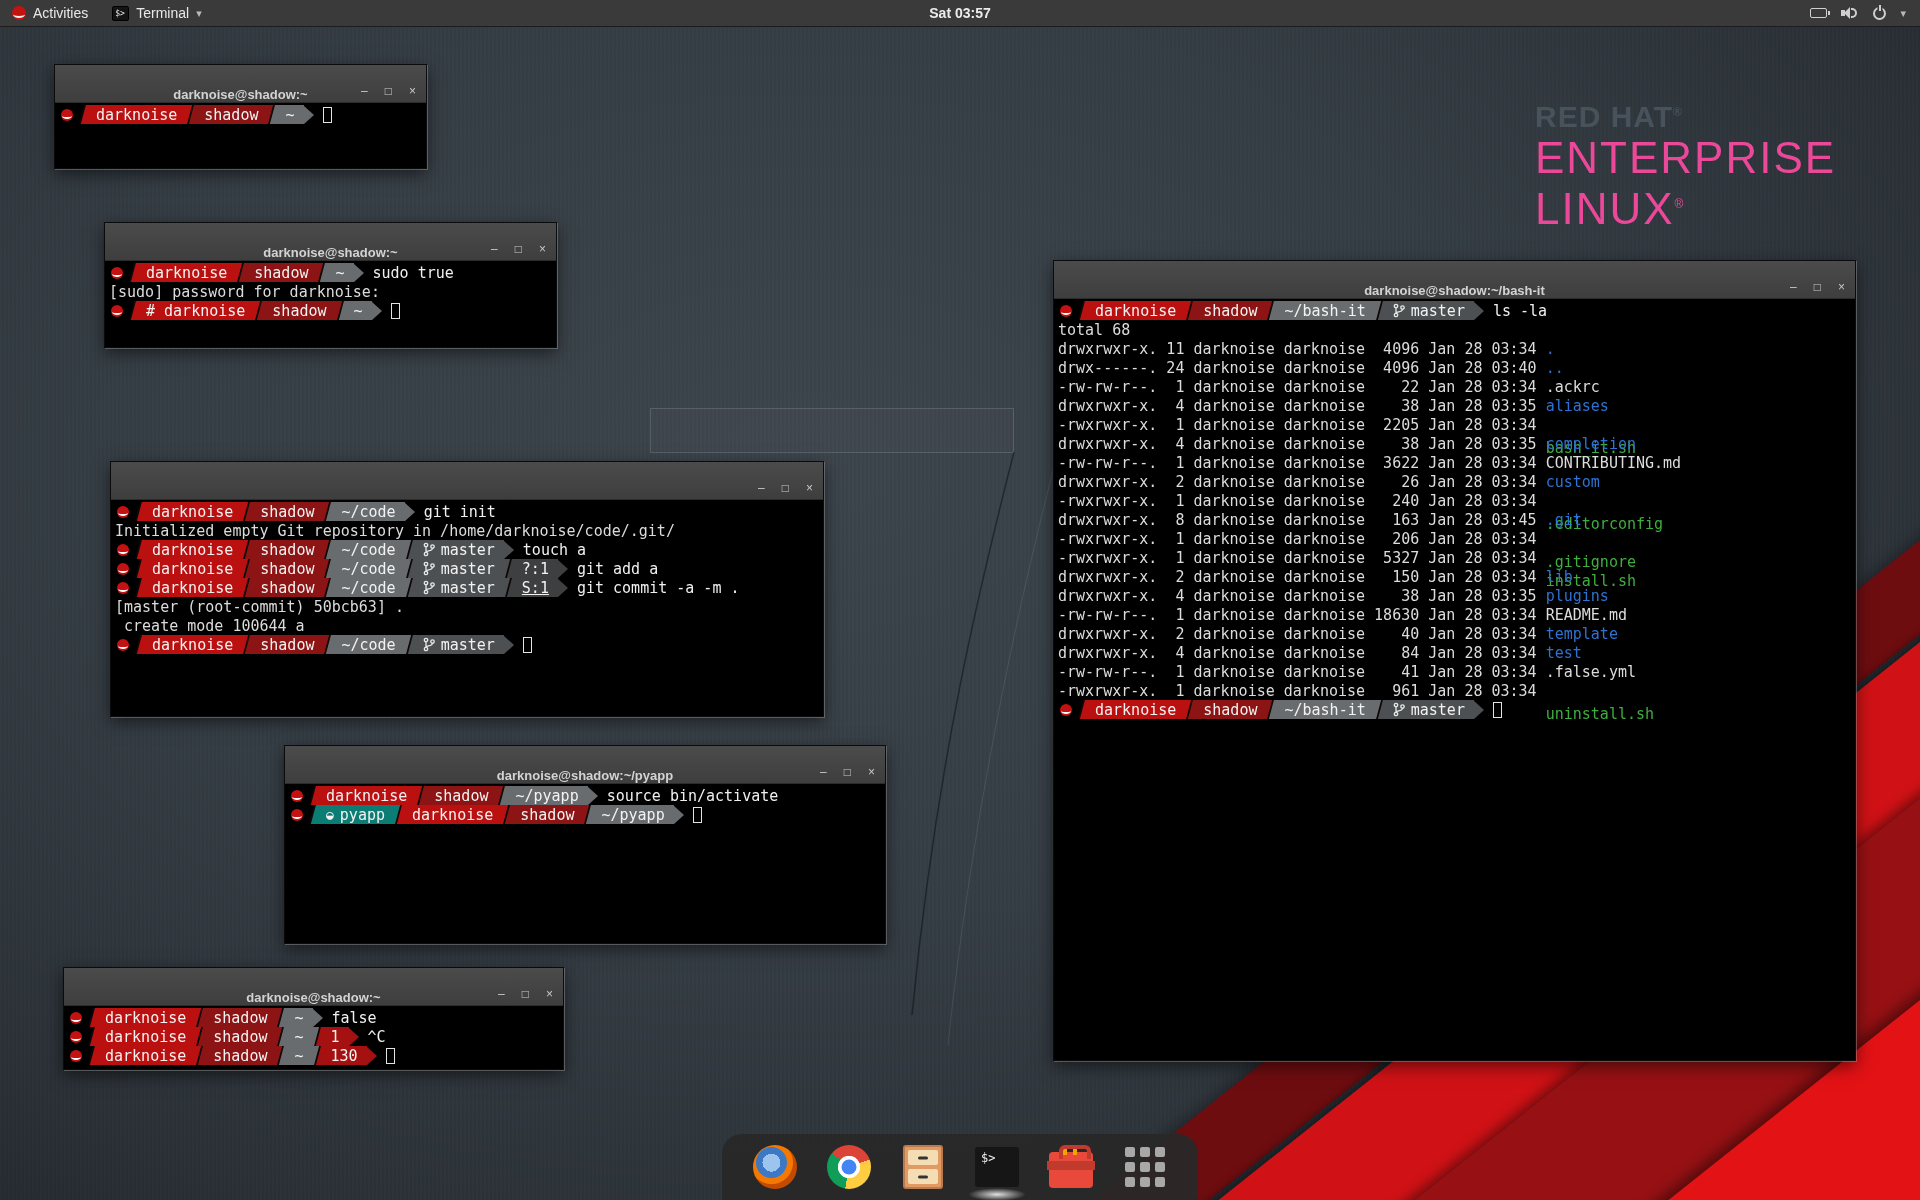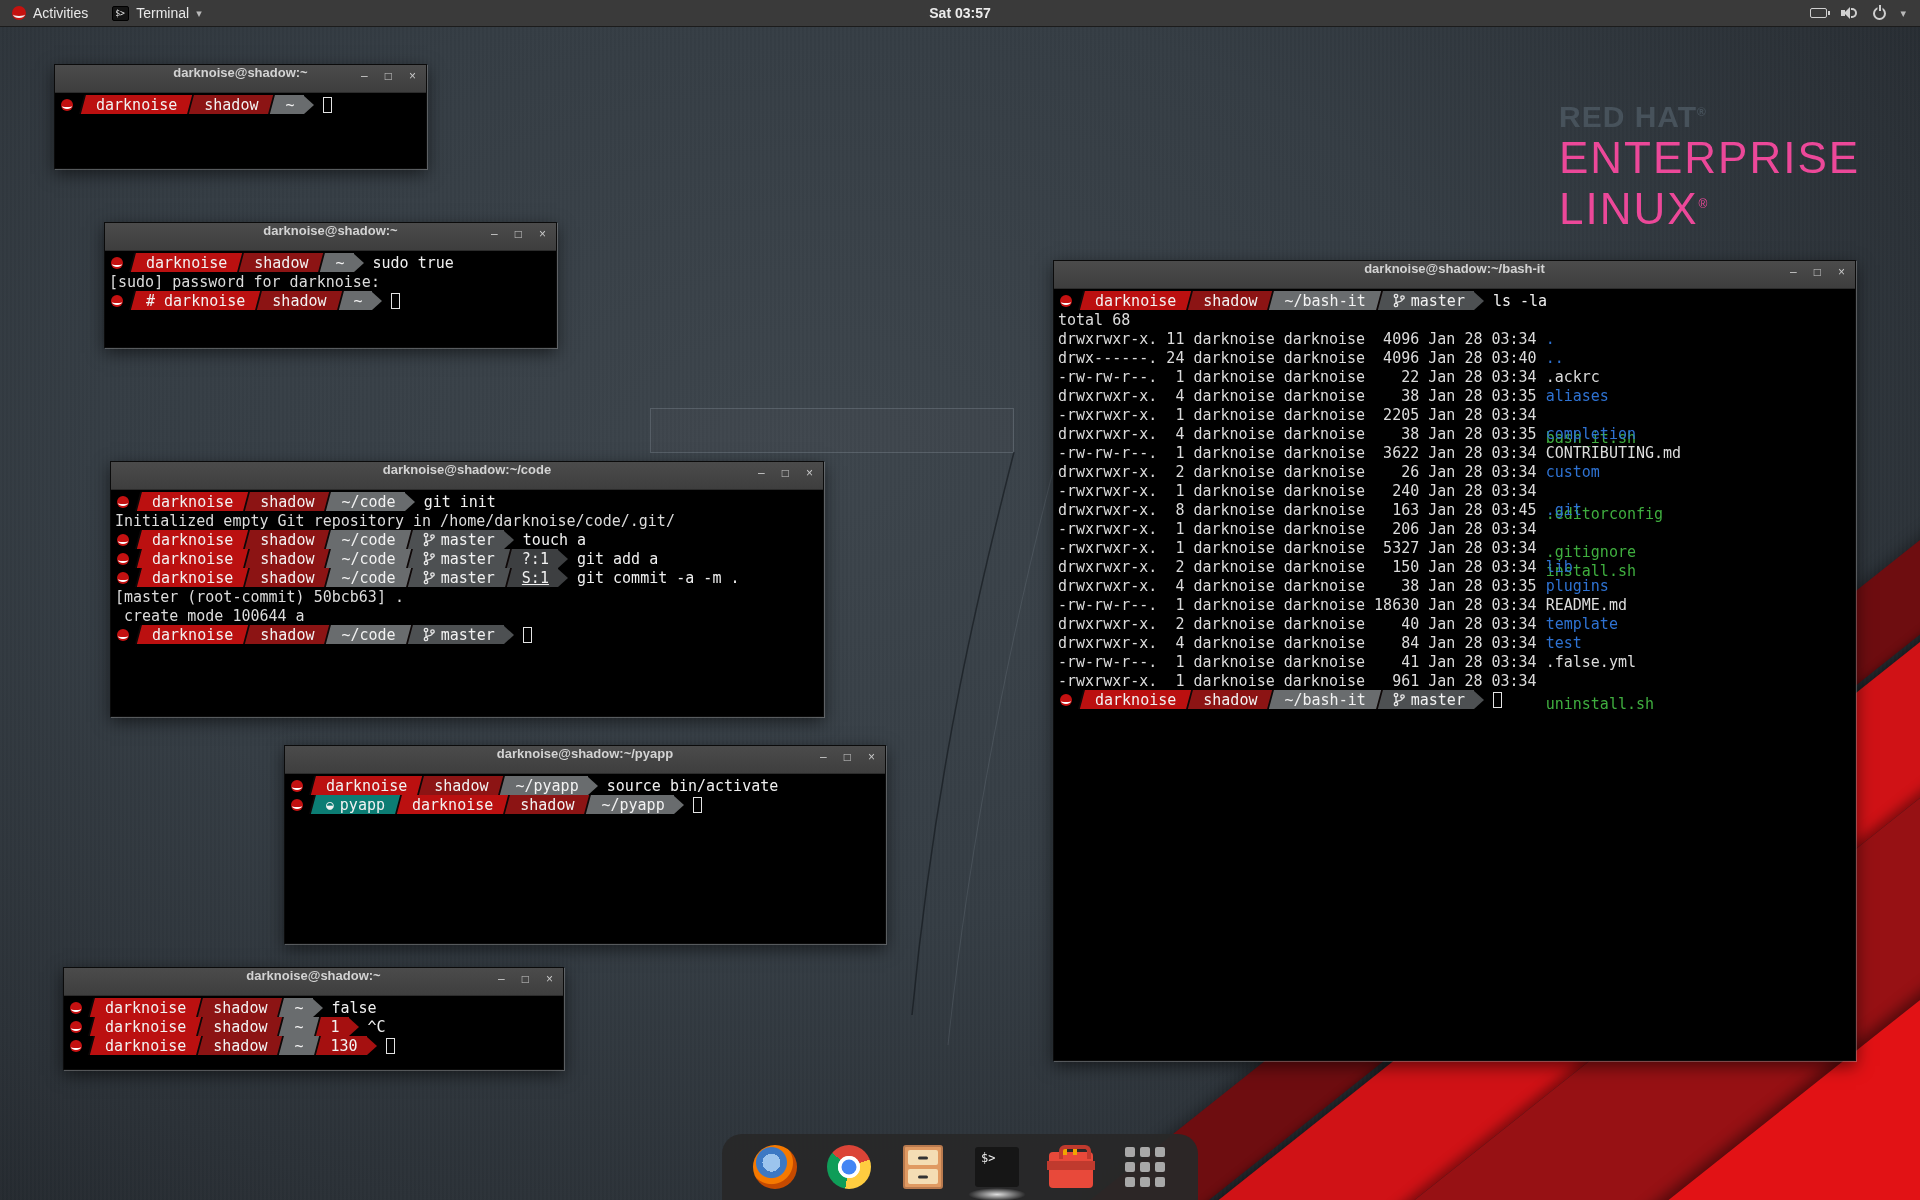--- a/index.html
+++ b/index.html
@@ -14,21 +14,21 @@
   
   .lineart { position:absolute; left:650px; top:405px; z-index:1; pointer-events:none; }
   .stripes-wrap { position:absolute; left:1285px; top:1045px; width:1500px; height:900px;
     transform:rotate(-38.5deg); transform-origin:0 0; z-index:1; pointer-events:none; }
   .stripes-wrap .band { position:absolute; left:-260px; width:1760px; }
   .band.b1 { top:0;    height:74px;  background:#6e0d10; box-shadow:0 -4px 14px rgba(0,0,0,.3);}
   .band.b2 { top:80px; height:122px; background:#d01216; box-shadow:0 -5px 10px rgba(0,0,0,.45);}
   .band.b3 { top:202px;height:158px; background:#971114; box-shadow:0 -5px 12px rgba(0,0,0,.4);}
   .band.b4 { top:360px;height:420px; background:#e21215; box-shadow:0 -6px 14px rgba(0,0,0,.45);}
 
-  .branding { position:absolute; left:1535px; top:100px; z-index:1; color:#47525b; user-select:none;margin-left:24px; }
+  .branding { position:absolute; left:1535px; top:100px; z-index:1; color:#47525b; user-select:none; }
   .branding .b-line1 { font-size:30px; font-weight:bold; letter-spacing:1px; }
   .branding .b-line23 { font-size:44px; font-weight:normal; letter-spacing:2px; line-height:47px; color:#ec4899; }
   .branding sup { font-size:12px; }
 
   
   .topbar { position:absolute; left:0; top:0; width:100%; height:27px; background:#3a3a3a;
     border-bottom:1px solid #1c1c1c; display:flex; align-items:center; z-index:50; color:#e8e8e8; font-size:14px; }
   .tb-activities { display:flex; align-items:center; gap:7px; padding:0 12px; height:100%; }
   .hatlogo { width:14px; height:14px; border-radius:50%; background:#c4120f; position:relative; }
   .hatlogo::after { content:""; position:absolute; left:1px; right:1px; bottom:2px; height:5px;
@@ -47,22 +47,22 @@
     border-right:6px solid #cfcfcf; border-top:6px solid transparent; border-bottom:6px solid transparent; }
   .icon-vol .wave { position:absolute; left:10px; top:2px; width:6px; height:10px;
     border:2px solid #cfcfcf; border-left:none; border-radius:0 8px 8px 0; }
   .icon-power { width:13px; height:13px; border:2px solid #cfcfcf; border-radius:50%; position:relative; }
   .icon-power::after { content:""; position:absolute; left:50%; top:-4px; transform:translateX(-50%);
     width:2px; height:6px; background:#cfcfcf; box-shadow:0 0 0 1.5px #3a3a3a; }
 
   
   .window { position:absolute; background:#000; border:1px solid #0b0b0b; z-index:10;
     box-shadow:1px 1px 0 rgba(190,190,190,.35), 0 5px 16px rgba(0,0,0,.55); }
-  .titlebar { height:28px; background:linear-gradient(#4b4b4b,#3e3e3e); border-bottom:1px solid #2c2c2c;
-    display:flex; align-items:flex-start; position:relative; }
+  .titlebar { height:38px; background:linear-gradient(#4b4b4b,#3e3e3e); border-bottom:1px solid #2c2c2c;
+    display:flex; align-items:flex-end; position:relative; }
   .titlebar .title { position:absolute; left:0; right:0; text-align:center; font-size:13px;
     font-weight:bold; color:#d3d3d3; pointer-events:none; }
   .controls { margin-left:auto; display:flex; gap:17px; padding-right:10px; z-index:2; }
   .controls span { color:#c9c9c9; font-size:12px; line-height:22px; cursor:default; }
   .tbody { font-family:"DejaVu Sans Mono", monospace; font-size:15px; color:#dcdcdc;
     padding:2px 4px; overflow:hidden; height:calc(100% - 24px); }
   .tline { height:19px; display:flex; align-items:center; white-space:pre; }
   .tline .out { white-space:pre; }
   .seg { display:flex; align-items:center; height:19px; padding:0 9px; color:#f2f2f2; }
   .seg-hat { background:#000; padding:0 5px 0 2px; }
@@ -179,21 +179,20 @@
   </div>
   <div class="tbody">
       <div class="tline"><span class="seg seg-hat" style="background: rgb(0, 0, 0);"><span class="hat"></span></span><span class="sep" style="background: linear-gradient(105deg, rgb(0, 0, 0) 40%, rgba(15, 8, 8, 0.95) 47%, rgba(15, 8, 8, 0.95) 53%, rgb(187, 16, 16) 60%);"></span><span class="seg seg-user" style="background: rgb(187, 16, 16);">darknoise</span><span class="sep" style="background: linear-gradient(105deg, rgb(187, 16, 16) 40%, rgba(15, 8, 8, 0.95) 47%, rgba(15, 8, 8, 0.95) 53%, rgb(140, 20, 20) 60%);"></span><span class="seg seg-host" style="background: rgb(140, 20, 20);">shadow</span><span class="sep" style="background: linear-gradient(105deg, rgb(140, 20, 20) 40%, rgba(15, 8, 8, 0.95) 47%, rgba(15, 8, 8, 0.95) 53%, rgb(105, 108, 110) 60%);"></span><span class="seg seg-path" style="background: rgb(105, 108, 110);">~</span><span class="arrow-end" style="border-left: 10px solid rgb(105, 108, 110);"></span><span class="cmd">sudo true</span></div>
       <div class="tline"><span class="out">[sudo] password for darknoise:</span></div>
       <div class="tline"><span class="seg seg-hat" style="background: rgb(0, 0, 0);"><span class="hat"></span></span><span class="sep" style="background: linear-gradient(105deg, rgb(0, 0, 0) 40%, rgba(15, 8, 8, 0.95) 47%, rgba(15, 8, 8, 0.95) 53%, rgb(187, 16, 16) 60%);"></span><span class="seg seg-user" style="background: rgb(187, 16, 16);"># darknoise</span><span class="sep" style="background: linear-gradient(105deg, rgb(187, 16, 16) 40%, rgba(15, 8, 8, 0.95) 47%, rgba(15, 8, 8, 0.95) 53%, rgb(140, 20, 20) 60%);"></span><span class="seg seg-host" style="background: rgb(140, 20, 20);">shadow</span><span class="sep" style="background: linear-gradient(105deg, rgb(140, 20, 20) 40%, rgba(15, 8, 8, 0.95) 47%, rgba(15, 8, 8, 0.95) 53%, rgb(105, 108, 110) 60%);"></span><span class="seg seg-path" style="background: rgb(105, 108, 110);">~</span><span class="arrow-end" style="border-left: 10px solid rgb(105, 108, 110);"></span><span class="cursorbox"></span></div>
     </div>
 </div>
 
 <div class="window" style="left:110px; top:461px; width:714px; height:256px;">
   <div class="titlebar">
-    <span class="title">darknoise@shadow:~/code</span>
     <span class="controls">
         <span>–</span>
         <span>□</span>
         <span>×</span>
       </span>
   </div>
   <div class="tbody">
       <div class="tline"><span class="seg seg-hat" style="background: rgb(0, 0, 0);"><span class="hat"></span></span><span class="sep" style="background: linear-gradient(105deg, rgb(0, 0, 0) 40%, rgba(15, 8, 8, 0.95) 47%, rgba(15, 8, 8, 0.95) 53%, rgb(187, 16, 16) 60%);"></span><span class="seg seg-user" style="background: rgb(187, 16, 16);">darknoise</span><span class="sep" style="background: linear-gradient(105deg, rgb(187, 16, 16) 40%, rgba(15, 8, 8, 0.95) 47%, rgba(15, 8, 8, 0.95) 53%, rgb(140, 20, 20) 60%);"></span><span class="seg seg-host" style="background: rgb(140, 20, 20);">shadow</span><span class="sep" style="background: linear-gradient(105deg, rgb(140, 20, 20) 40%, rgba(15, 8, 8, 0.95) 47%, rgba(15, 8, 8, 0.95) 53%, rgb(105, 108, 110) 60%);"></span><span class="seg seg-path" style="background: rgb(105, 108, 110);">~/code</span><span class="arrow-end" style="border-left: 10px solid rgb(105, 108, 110);"></span><span class="cmd">git init</span></div>
       <div class="tline"><span class="out">Initialized empty Git repository in /home/darknoise/code/.git/</span></div>
       <div class="tline"><span class="seg seg-hat" style="background: rgb(0, 0, 0);"><span class="hat"></span></span><span class="sep" style="background: linear-gradient(105deg, rgb(0, 0, 0) 40%, rgba(15, 8, 8, 0.95) 47%, rgba(15, 8, 8, 0.95) 53%, rgb(187, 16, 16) 60%);"></span><span class="seg seg-user" style="background: rgb(187, 16, 16);">darknoise</span><span class="sep" style="background: linear-gradient(105deg, rgb(187, 16, 16) 40%, rgba(15, 8, 8, 0.95) 47%, rgba(15, 8, 8, 0.95) 53%, rgb(140, 20, 20) 60%);"></span><span class="seg seg-host" style="background: rgb(140, 20, 20);">shadow</span><span class="sep" style="background: linear-gradient(105deg, rgb(140, 20, 20) 40%, rgba(15, 8, 8, 0.95) 47%, rgba(15, 8, 8, 0.95) 53%, rgb(105, 108, 110) 60%);"></span><span class="seg seg-path" style="background: rgb(105, 108, 110);">~/code</span><span class="sep" style="background: linear-gradient(105deg, rgb(105, 108, 110) 40%, rgba(15, 8, 8, 0.95) 47%, rgba(15, 8, 8, 0.95) 53%, rgb(77, 80, 82) 60%);"></span><span class="seg seg-git" style="background: rgb(77, 80, 82);"><svg class="gitsvg" width="12" height="15" viewBox="0 0 12 15">

